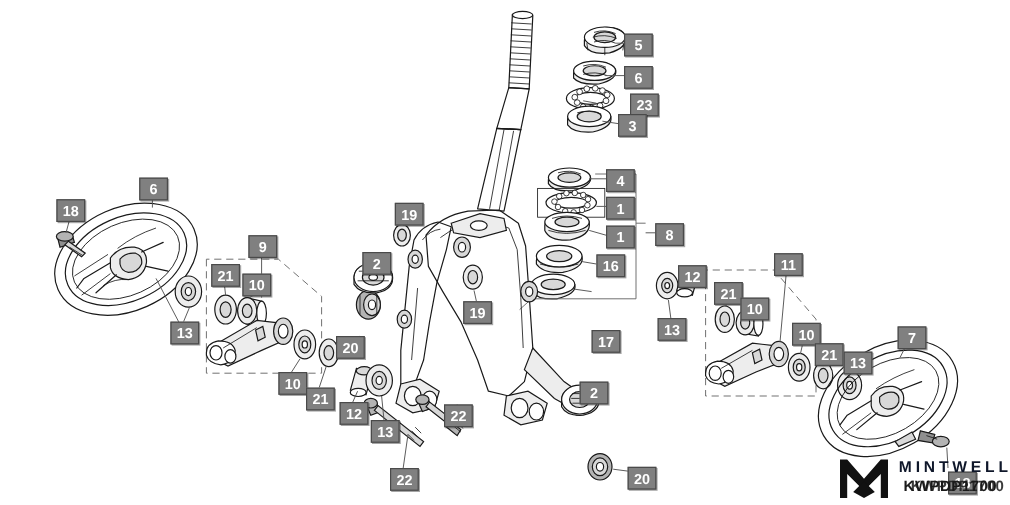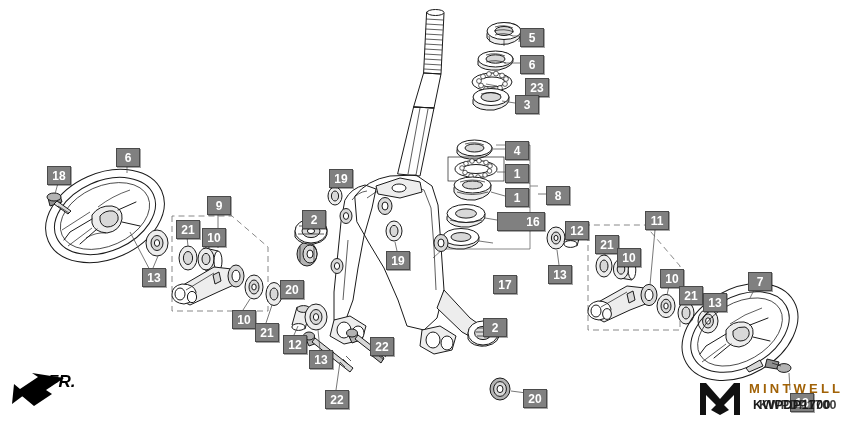--- a/index.html
+++ b/index.html
@@ -16,21 +16,21 @@
        display:flex;align-items:center;justify-content:center;
        letter-spacing:0px;}
 
   #frmark{position:absolute;left:8px;top:368px;width:92px;height:46px;}
   #frmark .txt{position:absolute;left:40px;top:4px;font-size:17px;
        font-weight:bold;font-style:italic;color:#000;
        font-family:"Liberation Sans",sans-serif;}
 
   #wm{position:absolute;left:697px;top:379px;width:145px;height:42px;}
   #wm .brand{position:absolute;left:52px;top:2px;font-size:13px;
-       font-weight:bold;color:#a16207;letter-spacing:3.2px;
+       font-weight:bold;color:#0f172a;letter-spacing:3.2px;
        font-family:"Liberation Sans",sans-serif;}
   #wm .pn{position:absolute;left:56px;top:19px;font-size:12.5px;
        font-weight:bold;color:#1a1a1a;letter-spacing:.4px;
        font-family:"Liberation Sans",sans-serif;}
   #wm .pn2{position:absolute;left:62px;top:19px;font-size:12.5px;
        font-weight:bold;color:#1a1a1a;letter-spacing:.4px;opacity:.85;
        font-family:"Liberation Sans",sans-serif;}
 </style>
 </head>
 <body>
@@ -489,21 +489,21 @@
 
   <div class="lbl" style="left:520px;top:28px;">5</div>
   <div class="lbl" style="left:520px;top:55px;">6</div>
   <div class="lbl" style="left:497px;top:78px;margin-left:28px;">23</div>
   <div class="lbl" style="left:515px;top:95px;">3</div>
 
   <div class="lbl" style="left:505px;top:141px;">4</div>
   <div class="lbl" style="left:505px;top:164px;">1</div>
   <div class="lbl" style="left:505px;top:188px;">1</div>
   <div class="lbl" style="left:546px;top:186px;">8</div>
-  <div class="lbl" style="left:497px;top:212px;padding-left:24px;">16</div>
+  <div class="lbl" style="left:497px;top:212px;">16</div>
   <div class="lbl" style="left:493px;top:235px;margin-top:40px;">17</div>
 
   <div class="lbl" style="left:47px;top:166px;">18</div>
   <div class="lbl" style="left:116px;top:148px;">6</div>
   <div class="lbl" style="left:142px;top:268px;">13</div>
 
   <div class="lbl" style="left:176px;top:220px;">21</div>
   <div class="lbl" style="left:202px;top:228px;">10</div>
   <div class="lbl" style="left:207px;top:196px;">9</div>
   <div class="lbl" style="left:232px;top:310px;">10</div>
@@ -527,26 +527,20 @@
   <div class="lbl" style="left:595px;top:235px;">21</div>
   <div class="lbl" style="left:617px;top:248px;">10</div>
   <div class="lbl" style="left:645px;top:211px;">11</div>
   <div class="lbl" style="left:660px;top:269px;">10</div>
   <div class="lbl" style="left:679px;top:286px;">21</div>
   <div class="lbl" style="left:703px;top:293px;">13</div>
 
   <div class="lbl" style="left:748px;top:272px;">7</div>
   <div class="lbl" style="left:790px;top:393px;">18</div>
 
-  <div id="frmark">
-    <svg width="92" height="46" viewBox="0 0 92 46">
-      <path fill="#000" d="M56 10 L38 22 L44 26 L26 38 L14 28 L20 24 L4 36 L6 16 L12 21 L30 9 L24 5 Z"></path>
-    </svg>
-    <span class="txt">FR.</span>
-  </div>
 
   <div id="wm">
     <svg width="48" height="40" viewBox="0 0 48 40">
       <path fill="#111" d="M3 4 L3 36 L9 36 L9 16 L23 30 L37 16 L37 36 L43 36 L43 4 L37 4 L23 20 L9 4 Z"></path>
       <path fill="#111" d="M23 22 L14 31 L23 36 L32 31 Z"></path>
     </svg>
     <span class="brand">MINTWELL</span>
     <span class="pn">KWPDP1700</span>
     <span class="pn2">KWPDP1700</span>
   </div>

